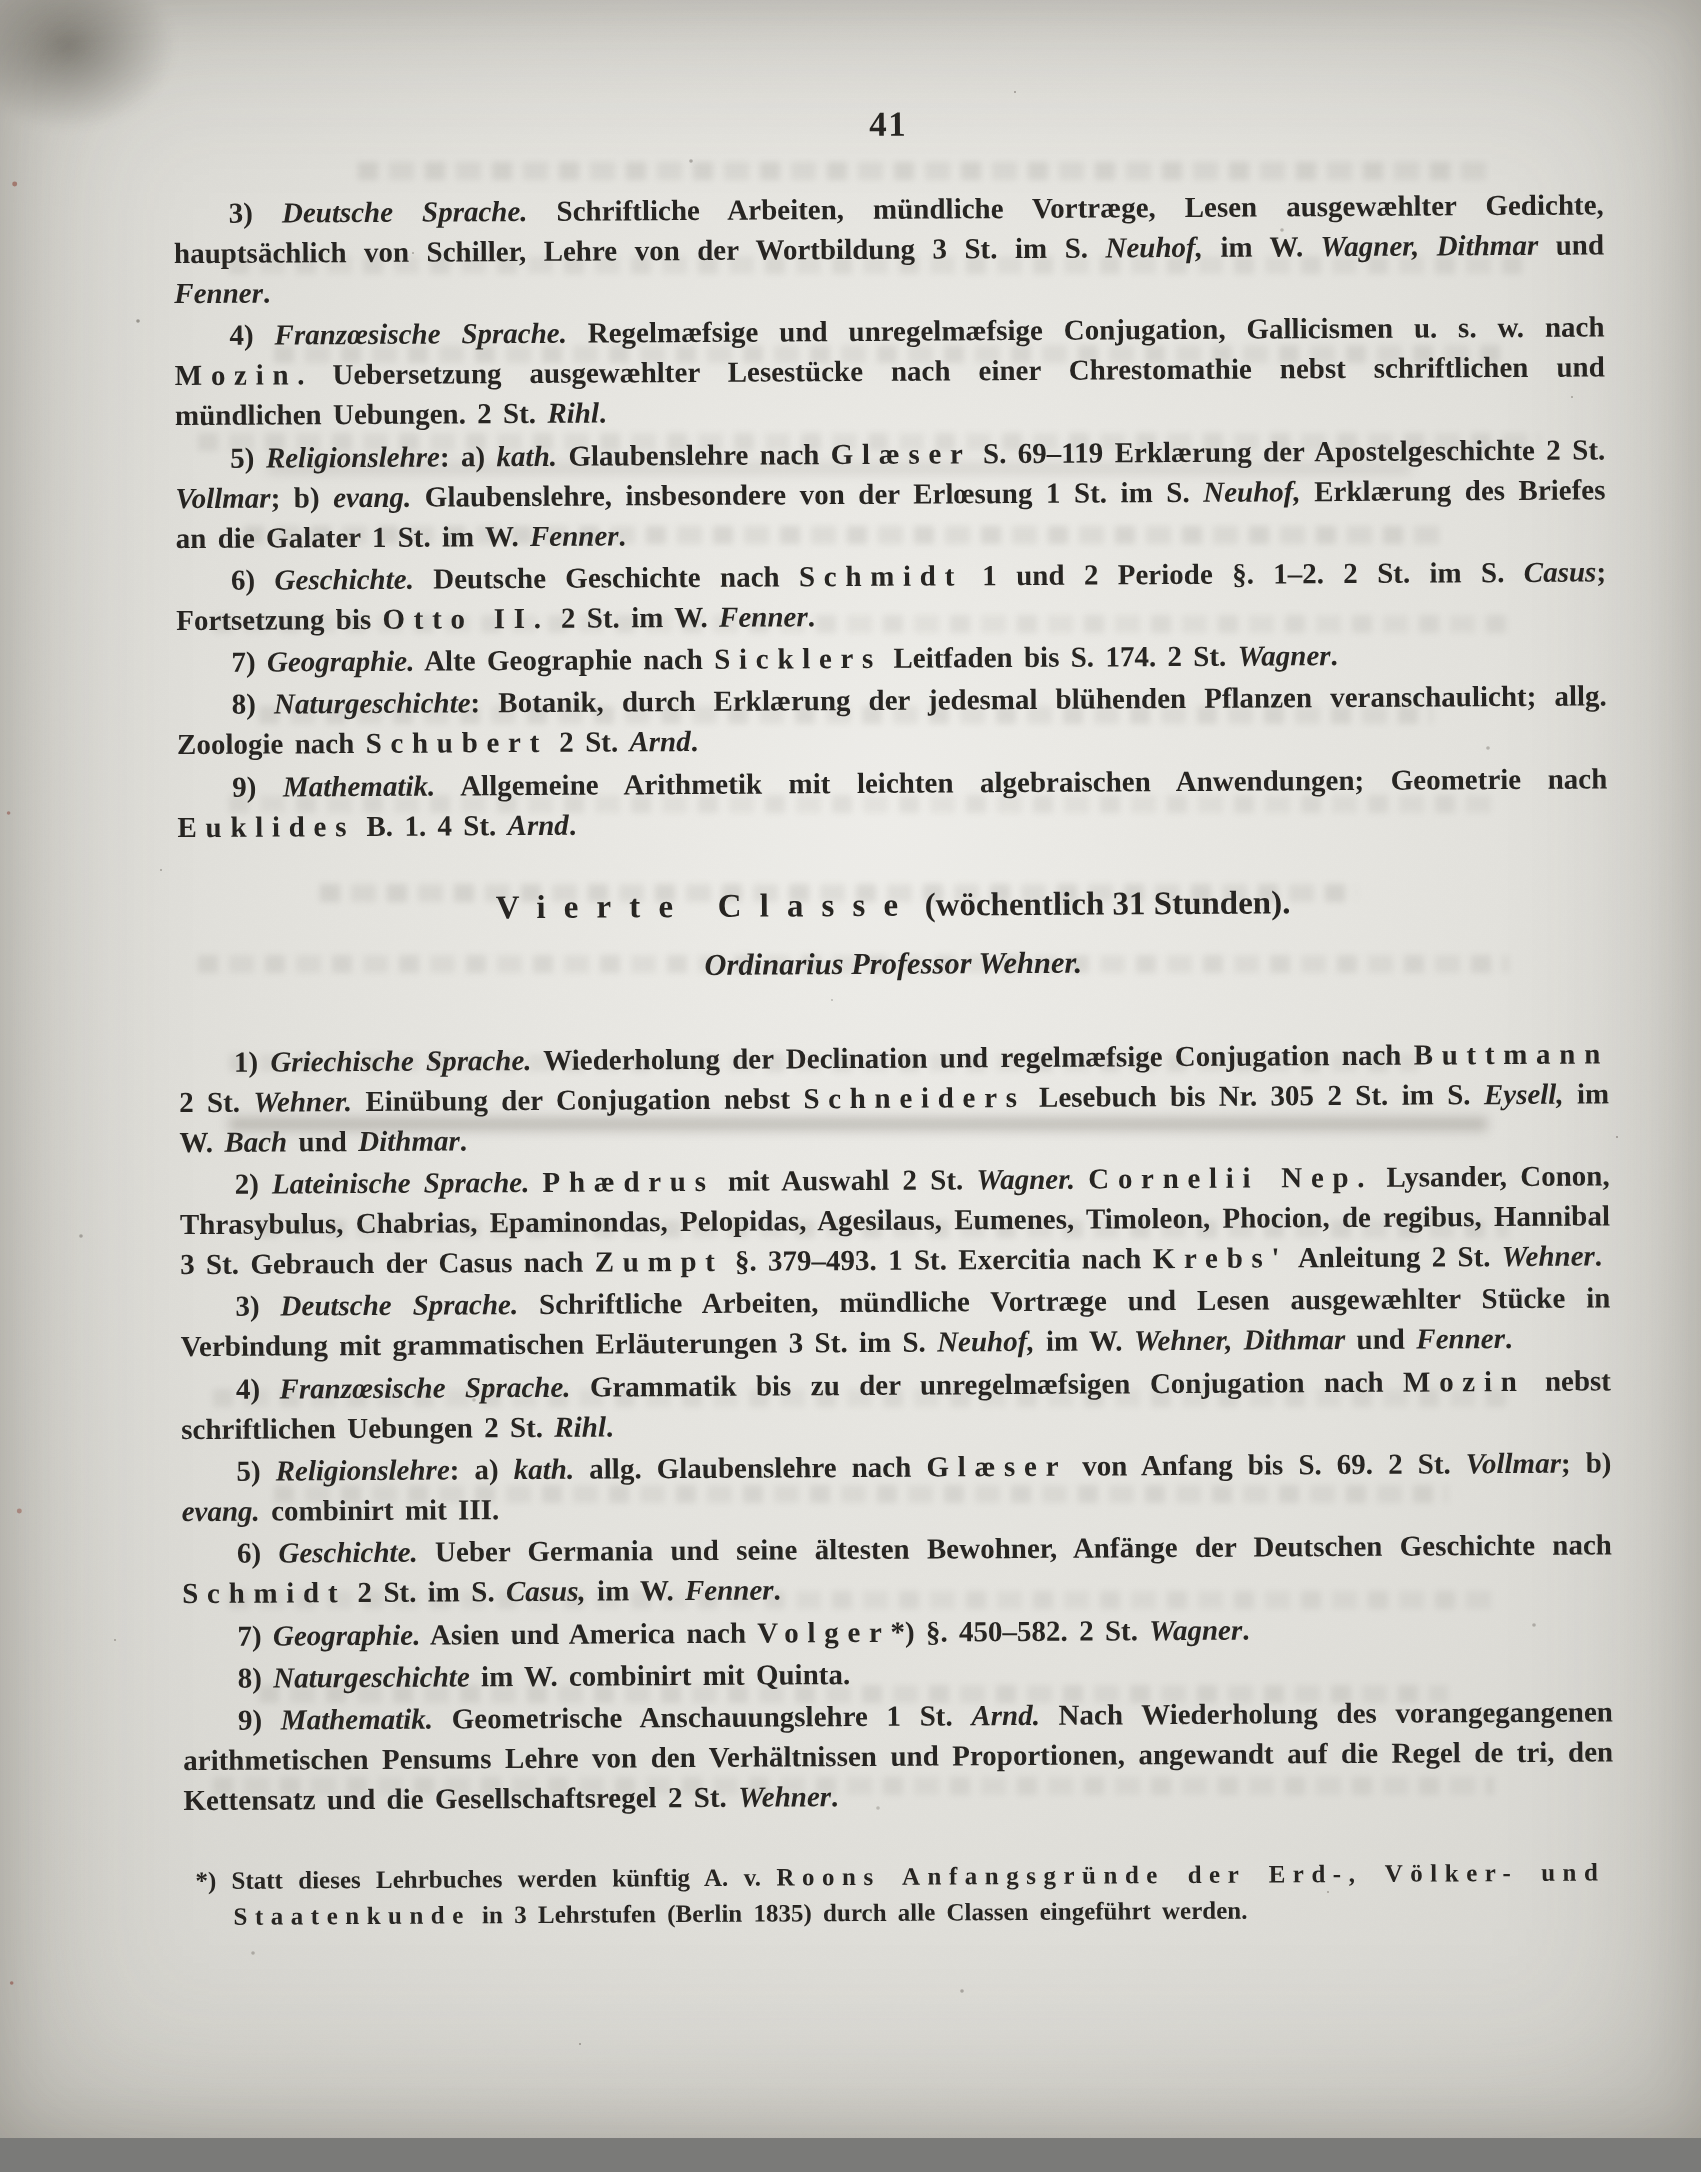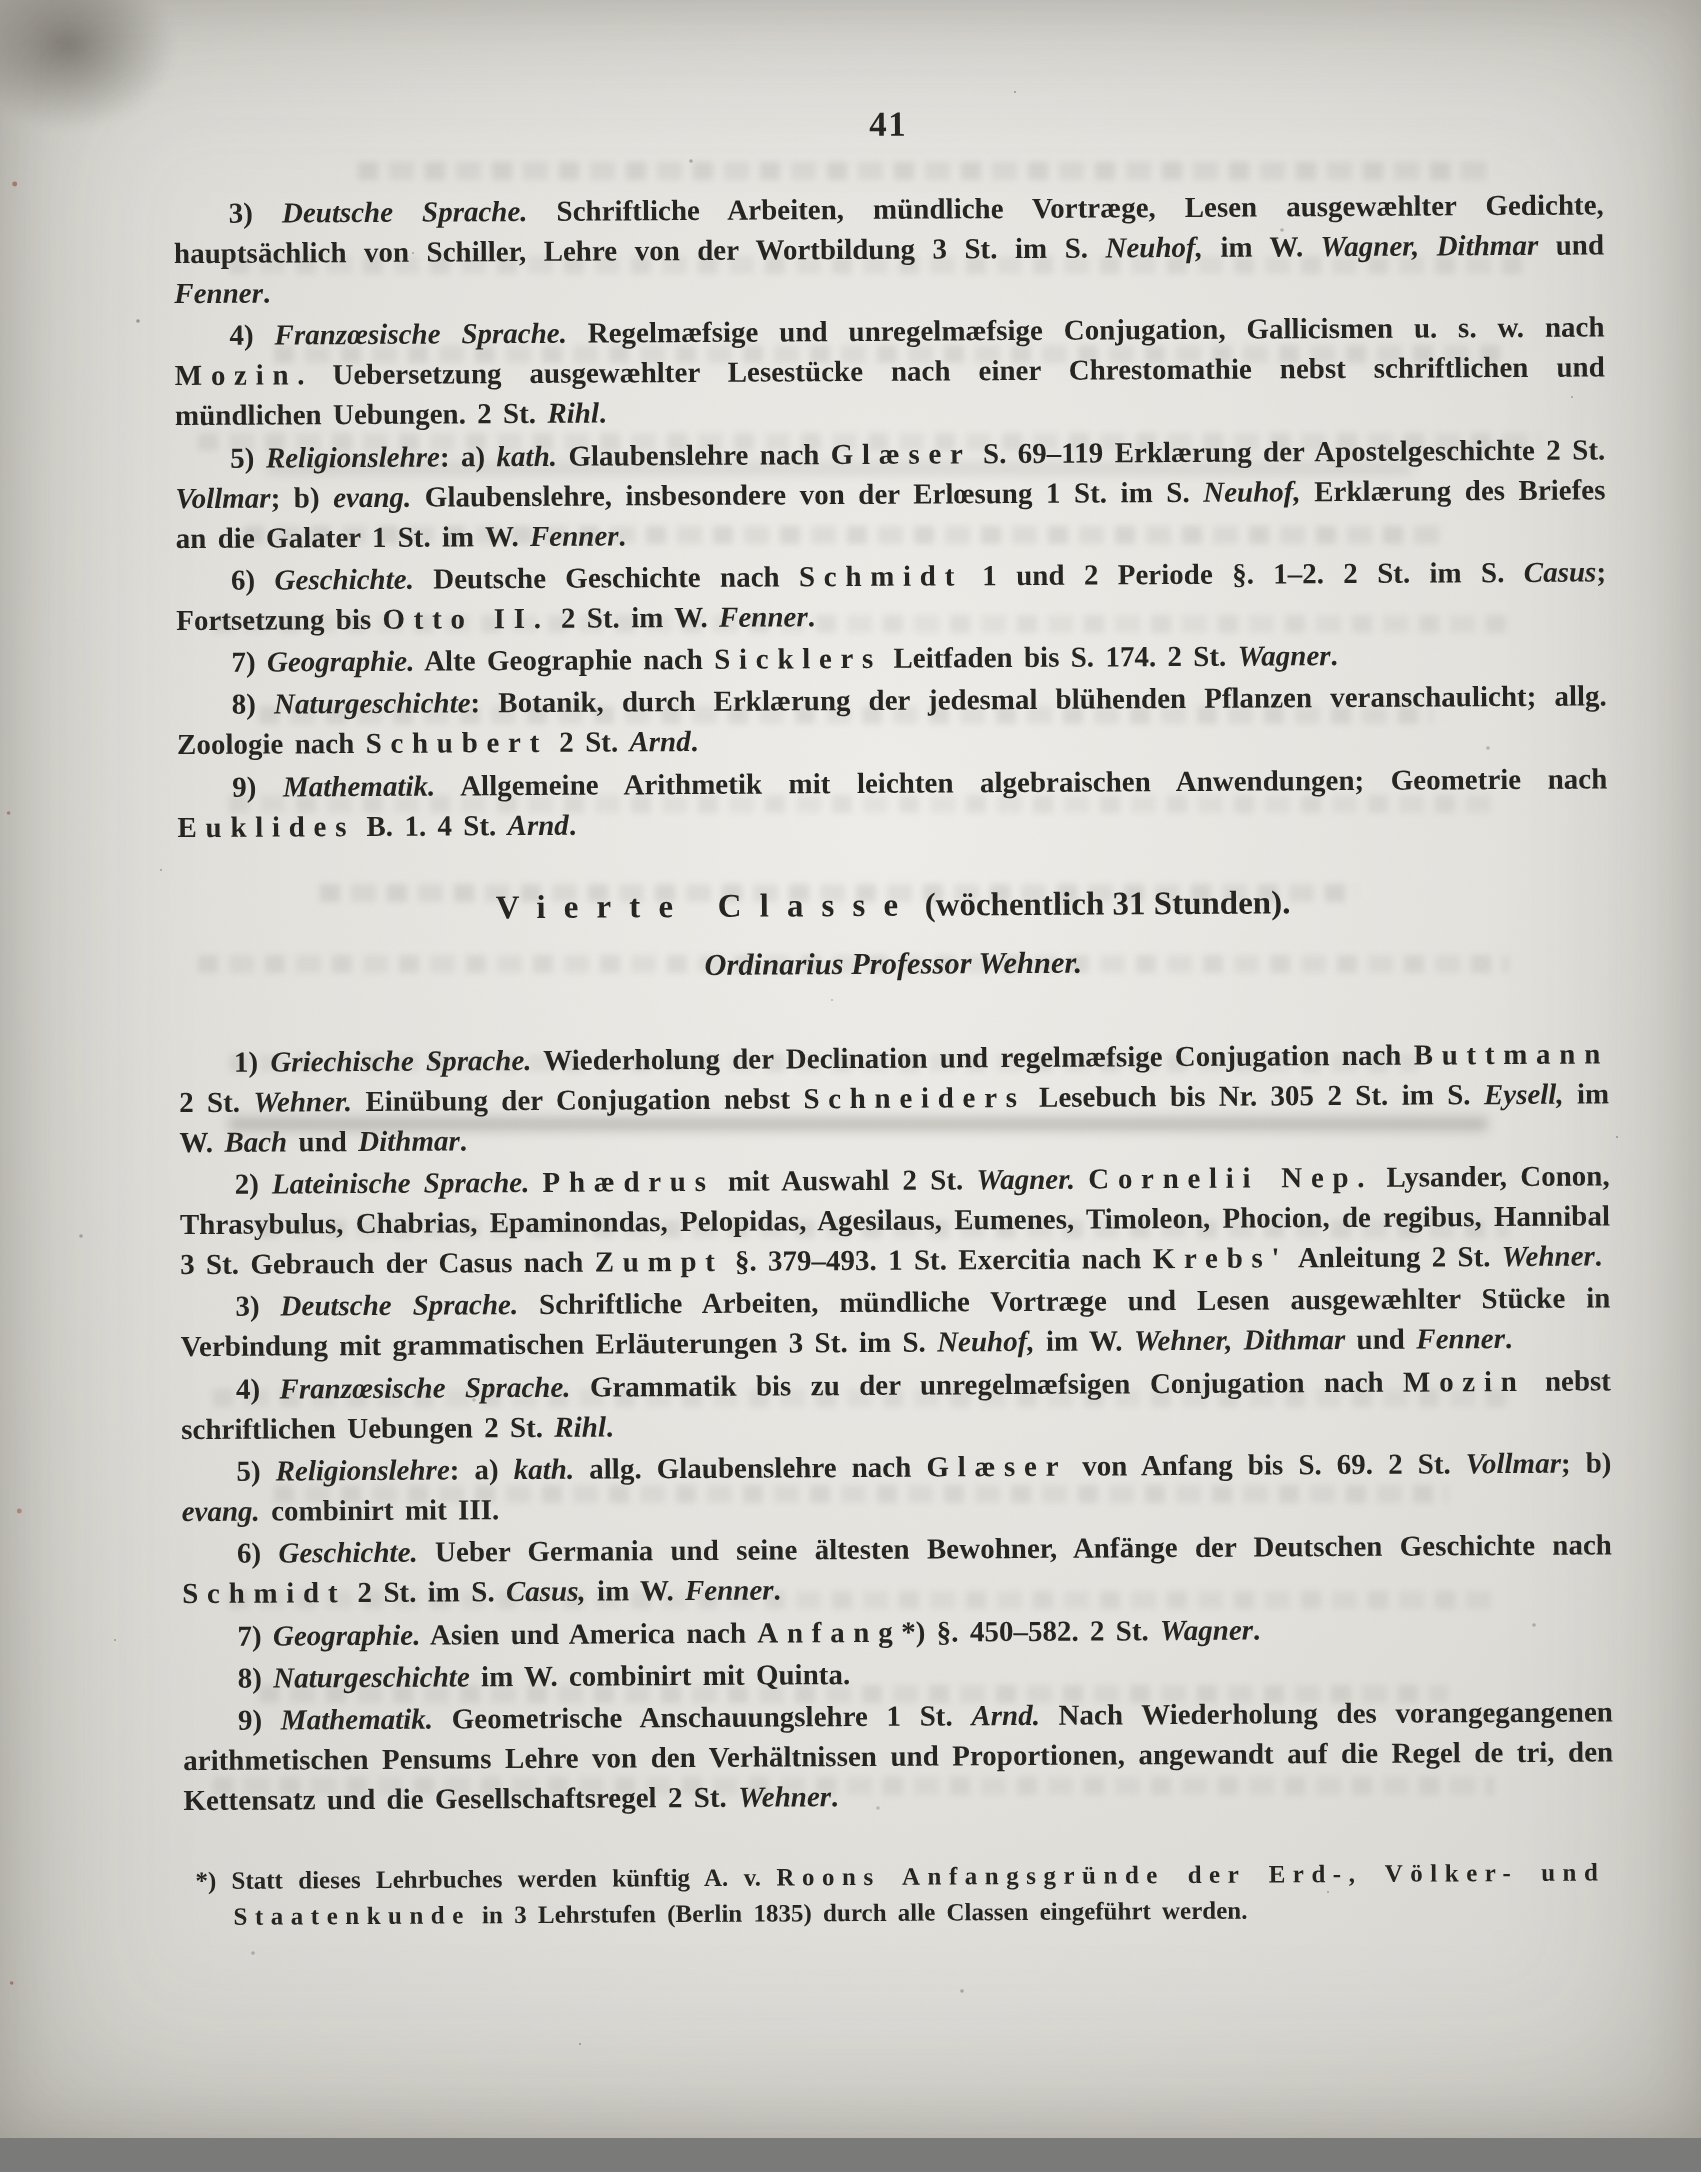--- a/index.html
+++ b/index.html
@@ -94,21 +94,21 @@
     <div class="heading"><span class="spaced">Vierte Classe</span><span> (wöchentlich 31 Stunden).</span></div>
     <div class="ordinarius">Ordinarius Professor Wehner.</div>
 
     <div>
       <p class="para"><span>1) </span><span class="it">Griechische Sprache.</span><span>  Wiederholung der Declination und regelmæfsige Conjugation nach </span><span class="sp">Buttmann</span><span> 2 St. </span><span class="it">Wehner.</span><span>  Einübung der Conjugation nebst </span><span class="sp">Schneiders</span><span> Lesebuch bis Nr. 305 2 St. im S. </span><span class="it">Eysell,</span><span> im W. </span><span class="it">Bach</span><span> und </span><span class="it">Dithmar</span><span>.</span></p>
       <p class="para"><span>2) </span><span class="it">Lateinische Sprache.</span><span>  </span><span class="sp">Phædrus</span><span> mit Auswahl 2 St. </span><span class="it">Wagner.</span><span>  </span><span class="sp">Cornelii Nep.</span><span>  Lysander, Conon, Thrasybulus, Chabrias, Epaminondas, Pelopidas, Agesilaus, Eumenes, Timoleon, Phocion, de regibus, Hannibal 3 St.  Gebrauch der Casus nach </span><span class="sp">Zumpt</span><span> §. 379–493. 1 St.  Exercitia nach </span><span class="sp">Krebs'</span><span> Anleitung 2 St. </span><span class="it">Wehner</span><span>.</span></p>
       <p class="para"><span>3) </span><span class="it">Deutsche Sprache.</span><span>  Schriftliche Arbeiten, mündliche Vortræge und Lesen ausgewæhlter Stücke in Verbindung mit grammatischen Erläuterungen 3 St. im S. </span><span class="it">Neuhof,</span><span> im W. </span><span class="it">Wehner, Dithmar</span><span> und </span><span class="it">Fenner</span><span>.</span></p>
       <p class="para"><span>4) </span><span class="it">Franzœsische Sprache.</span><span>  Grammatik bis zu der unregelmæfsigen Conjugation nach </span><span class="sp">Mozin</span><span> nebst schriftlichen Uebungen 2 St. </span><span class="it">Rihl</span><span>.</span></p>
       <p class="para"><span>5) </span><span class="it">Religionslehre</span><span>:  a) </span><span class="it">kath.</span><span> allg. Glaubenslehre nach </span><span class="sp">Glæser</span><span> von Anfang bis S. 69. 2 St. </span><span class="it">Vollmar</span><span>; b) </span><span class="it">evang.</span><span> combinirt mit III.</span></p>
       <p class="para"><span>6) </span><span class="it">Geschichte.</span><span>  Ueber Germania und seine ältesten Bewohner, Anfänge der Deutschen Geschichte nach </span><span class="sp">Schmidt</span><span> 2 St. im S. </span><span class="it">Casus,</span><span> im W. </span><span class="it">Fenner</span><span>.</span></p>
-      <p class="para"><span>7) </span><span class="it">Geographie.</span><span>  Asien und America nach </span><span class="sp">Anfang</span><span>*) §. 450–582. 2 St. </span><span class="it">Wagner</span><span>.</span></p>
+      <p class="para"><span>7) </span><span class="it">Geographie.</span><span>  Asien und America nach </span><span class="sp">Volger</span><span>*) §. 450–582. 2 St. </span><span class="it">Wagner</span><span>.</span></p>
       <p class="para"><span>8) </span><span class="it">Naturgeschichte</span><span> im W. combinirt mit Quinta.</span></p>
       <p class="para"><span>9) </span><span class="it">Mathematik.</span><span>  Geometrische Anschauungslehre 1 St. </span><span class="it">Arnd.</span><span>  Nach Wiederholung des vorangegangenen arithmetischen Pensums Lehre von den Verhältnissen und Proportionen, angewandt auf die Regel de tri, den Kettensatz und die Gesellschaftsregel 2 St. </span><span class="it">Wehner</span><span>.</span></p>
     </div>
 
     <div class="footnote"><span>*) Statt dieses Lehrbuches werden künftig A. v. </span><span class="sp">Roons Anfangsgründe der Erd-, Völker- und Staatenkunde</span><span> in 3 Lehrstufen (Berlin 1835) durch alle Classen eingeführt werden.</span></div>
 
   </div>
 
   <div class="specks"></div>
   <div class="specks-red"></div>

